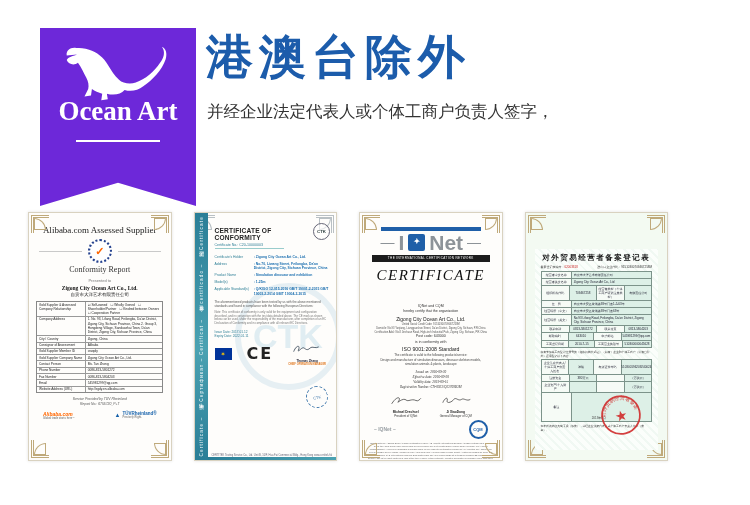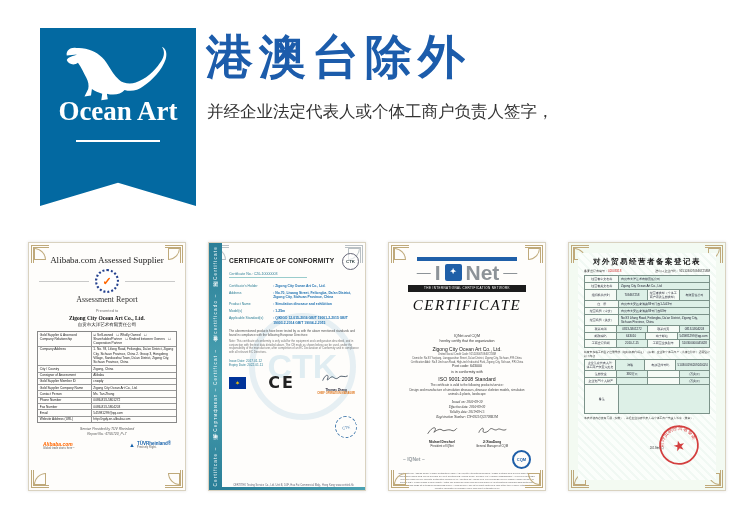--- a/index.html
+++ b/index.html
@@ -1,33 +1,33 @@
 <!DOCTYPE html>
 <html><head>
 <meta charset="utf-8">
 <style>
   html,body{margin:0;padding:0;}
   body{width:750px;height:505px;background:#ffffff;position:relative;overflow:hidden;
        font-family:"Liberation Sans","DejaVu Sans",sans-serif;-webkit-font-smoothing:antialiased;}
 
   
-  .logo-ribbon{position:absolute;left:40px;top:28px;width:156px;height:178px;background:#0369a1;
+  .logo-ribbon{position:absolute;left:40px;top:28px;width:156px;height:178px;background:#6d28d9;
     clip-path:polygon(0 0,100% 0,100% 100%,50% 87%,0 100%);}
   .logo-dino{position:absolute;left:23px;top:14px;width:112px;height:66px;}
   .logo-text{position:absolute;left:0;top:68px;width:100%;text-align:center;color:#fff;
     font-family:"Liberation Serif","DejaVu Serif",serif;font-size:27px;font-weight:bold;letter-spacing:0px;}
   .logo-underline{position:absolute;left:36px;top:112px;width:84px;height:2px;background:#fff;}
 
   .page-title{position:absolute;left:206px;top:26px;font-family:"Liberation Serif","DejaVu Serif",serif;
     font-size:47px;font-weight:bold;color:#1c5cab;letter-spacing:6px;}
   .page-subtitle{position:absolute;left:207px;top:100px;font-family:"Liberation Serif","DejaVu Serif",serif;
     font-size:16.5px;color:#333;line-height:1.45;}
 
   
-  .certs{position:absolute;left:28px;top:242px;width:698px;height:249px;display:flex;gap:22px;}
+  .certs{position:absolute;left:28px;top:212px;width:640px;height:249px;display:flex;gap:22px;}
   .cert{flex:1 1 0;position:relative;background:#fefdfb;border:1px solid #d9d2c0;
     box-shadow:0 0 3px rgba(0,0,0,.12);overflow:hidden;font-family:"Liberation Sans",sans-serif;}
   
   .corner{position:absolute;width:22px;height:22px;pointer-events:none;}
   .corner:before{content:"";position:absolute;inset:2px;border:0 solid #bfa97a;}
   .corner:after{content:"";position:absolute;width:10px;height:10px;border:1px solid #bfa97a;border-radius:0 100% 0 0;}
   .c-tl{top:0;left:0;}   .c-tl:before{border-top-width:3px;border-left-width:3px;border-style:double;}   .c-tl:after{top:5px;left:5px;}
   .c-tr{top:0;right:0;}  .c-tr:before{border-top-width:3px;border-right-width:3px;border-style:double;}  .c-tr:after{top:5px;right:5px;transform:rotate(90deg);}
   .c-bl{bottom:0;left:0;}.c-bl:before{border-bottom-width:3px;border-left-width:3px;border-style:double;}.c-bl:after{bottom:5px;left:5px;transform:rotate(-90deg);}
   .c-br{bottom:0;right:0;}.c-br:before{border-bottom-width:3px;border-right-width:3px;border-style:double;}.c-br:after{bottom:5px;right:5px;transform:rotate(180deg);}
@@ -112,21 +112,21 @@
   .iq-sig .rl{font-size:2.8px;color:#333;}
   .iq-bottom{display:flex;justify-content:space-between;align-items:center;margin:2px 14px 0;}
   .iq-mini{font-size:5px;color:#9aa0a5;font-weight:bold;}
   .cqm-seal{width:15px;height:15px;border-radius:50%;border:2px solid #1f5fa8;color:#1f5fa8;font-size:4px;font-weight:bold;
     display:flex;align-items:center;justify-content:center;}
   .iq-fine{font-size:2.2px;color:#666;text-align:center;line-height:1.35;margin:3px 8px 0;}
 
   
   .ft{background:#f3faf2;}
   .ft-inner{position:absolute;inset:10px 9px;background:
-     repeating-linear-gradient(45deg,rgba(170,210,190,.12) 0 2px,transparent 2px 6px),#fbfefb;}
+     repeating-linear-gradient(45deg,rgba(170,210,190,.12) 0 2px,transparent 2px 6px),#fbfefb; margin-top: 26px;}
   .ft-title{text-align:center;font-size:7.5px;font-weight:bold;color:#181818;letter-spacing:1.5px;margin-top:4px;}
   .ft-noline{display:flex;justify-content:space-between;font-size:3px;color:#333;margin:2px 6px 2px;}
   .ft-noline .red{color:#c22;}
   .ft-table{margin:0 6px;border:0.5px solid #7c938a;}
   .ft-row{display:flex;border-bottom:0.5px solid #7c938a;}
   .ft-row:last-child{border-bottom:none;}
   .ft-c{font-size:3px;color:#223;padding:1px 1.5px;line-height:1.35;border-right:0.5px solid #7c938a;
      display:flex;align-items:center;justify-content:center;text-align:center;background:#eef7f0;}
   .ft-c:last-child{border-right:none;}
   .ft-l{width:26%;background:#f6fbf6;}
@@ -161,21 +161,21 @@
     <div class="corner c-tl"></div>
     <div class="corner c-tr"></div>
     <div class="corner c-bl"></div>
     <div class="corner c-br"></div>
     <div class="a-title">Alibaba.com Assessed Supplier</div>
     <div class="a-badge-row">
       <div class="a-line"></div>
       <div class="a-badge">✓</div>
       <div class="a-line"></div>
     </div>
-    <div class="a-report">Assessment Report</div>
+    <div class="a-report">Conformity Report</div>
     <div class="a-presented">Presented to</div>
     <div class="a-company">Zigong City Ocean Art Co., Ltd.</div>
     <div class="a-company-cn">自贡市大洋艺术有限责任公司</div>
     <div class="a-table">
         <div class="a-row">
         <div class="a-cell l">Gold Supplier &amp; Assessed Company Relationship</div>
         <div class="a-cell v">☑ Self-owned　☐ Wholly Owned　☐ Shareholder/Partner　☐ Kindred between Owners　☐ Cooperation Partner</div>
       </div>
         <div class="a-row">
         <div class="a-cell l">Company Address</div>

